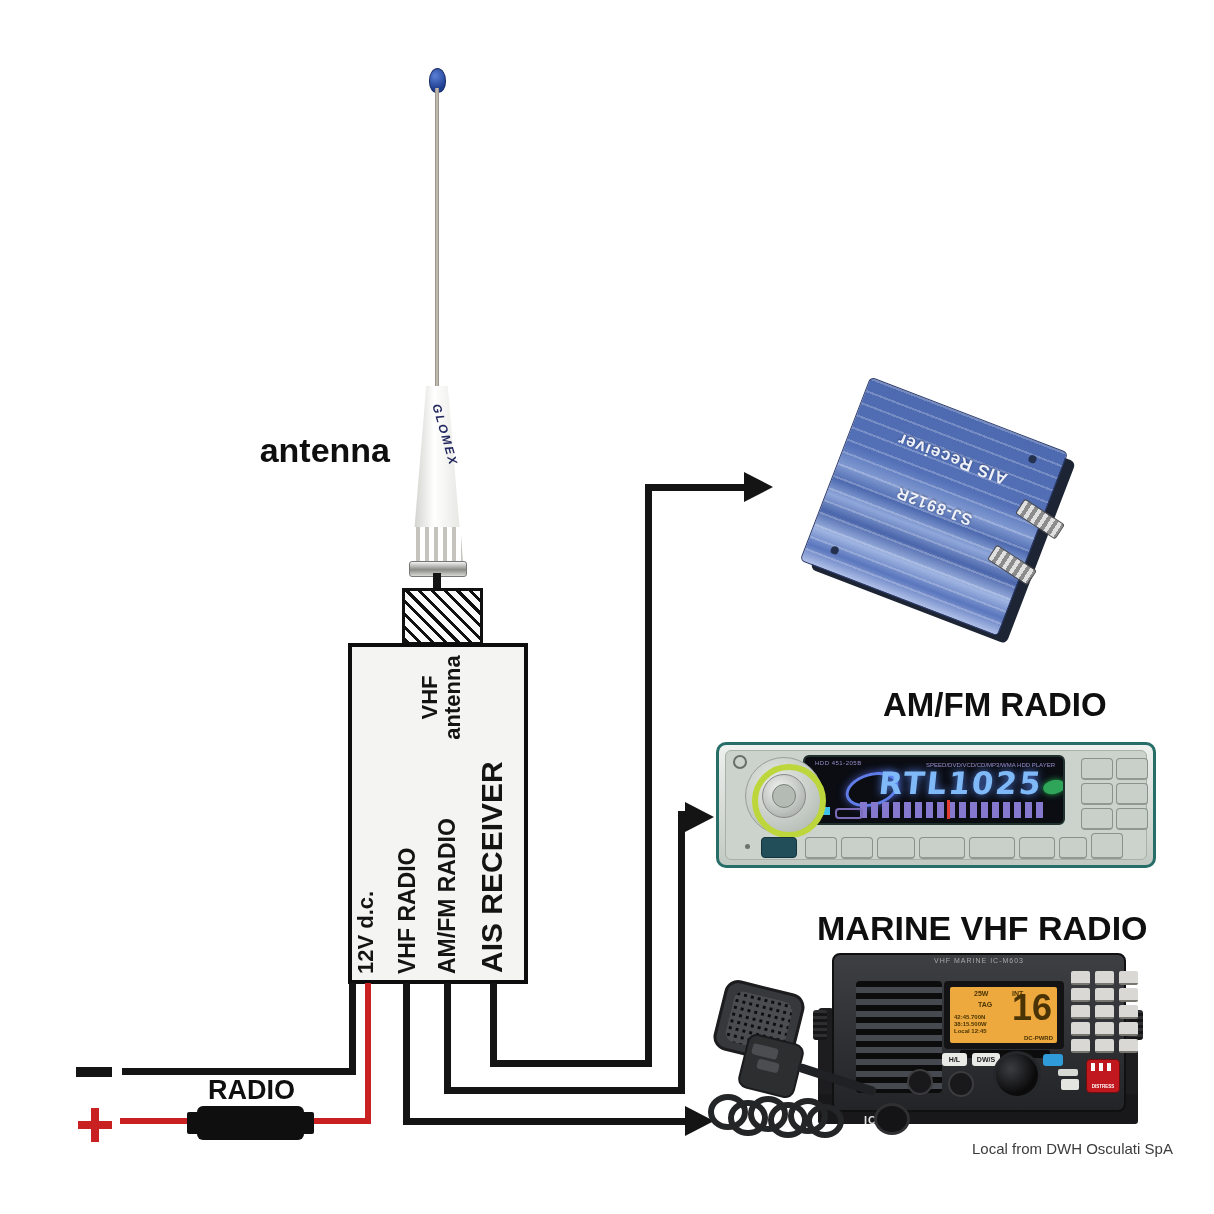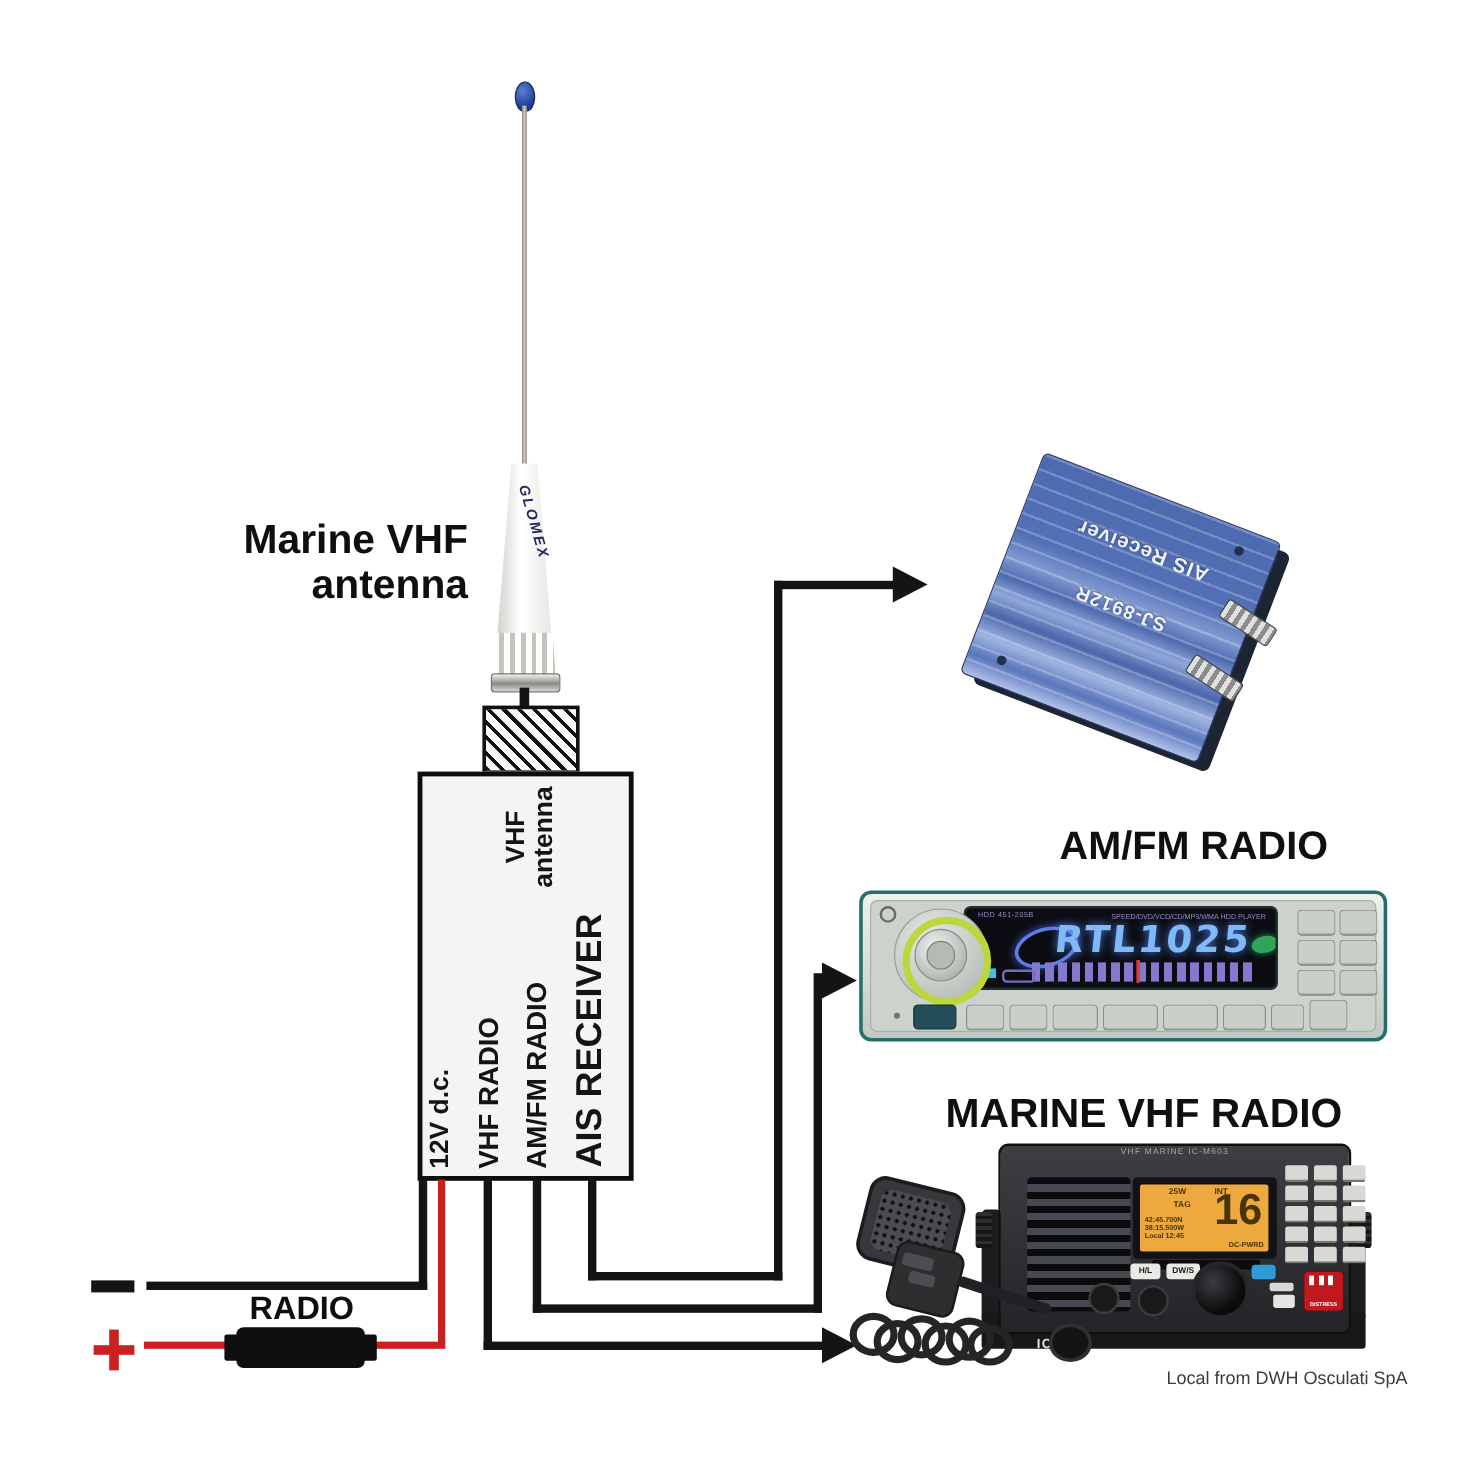--- a/index.html
+++ b/index.html
@@ -58,25 +58,24 @@
   .ring{position:absolute;border:6px solid #242527;border-radius:50%;background:transparent;}
   .tinyb{position:absolute;background:#e9e9e5;border-radius:3px;color:#1a1a1a;font-weight:bold;
         text-align:center;}
 </style>
 </head>
 <body>
 
 <div id="canvas">
 
   <div class="lbl" style="left:190px;top:432px;width:200px;text-align:right;font-size:34px;line-height:37px;">
-    <div>Marine VHF</div>
     <div>antenna</div>
   </div>
   <div class="lbl" style="left:883px;top:686px;font-size:33px;">AM/FM RADIO</div>
-  <div class="lbl" style="left:788px;top:909px;font-size:34px;">MARINE VHF RADIO</div>
+  <div class="lbl" style="left:817px;top:909px;font-size:34px;">MARINE VHF RADIO</div>
   <div class="lbl" style="left:208px;top:1075px;font-size:27px;">RADIO</div>
   <div class="a" style="left:972px;top:1140px;font-size:15px;color:#3c3c3c;">Local from DWH Osculati SpA</div>
 
   <div class="a" style="left:429px;top:68px;width:15px;height:23px;border-radius:50% 50% 45% 45%;
        background:radial-gradient(circle at 35% 30%,#5a7fd6,#1d3d8f 70%);border:1px solid #152a66;"></div>
   <div class="a" style="left:435px;top:88px;width:4px;height:300px;
        background:linear-gradient(to right,#8d867e,#cfc8be 50%,#8d867e);"></div>
   <div class="cone"></div>
   <div class="a" style="left:385px;top:428px;width:120px;text-align:center;font-size:12px;font-weight:bold;
        font-style:italic;letter-spacing:2px;color:#23285f;transform:rotate(74deg);">GLOMEX</div>

